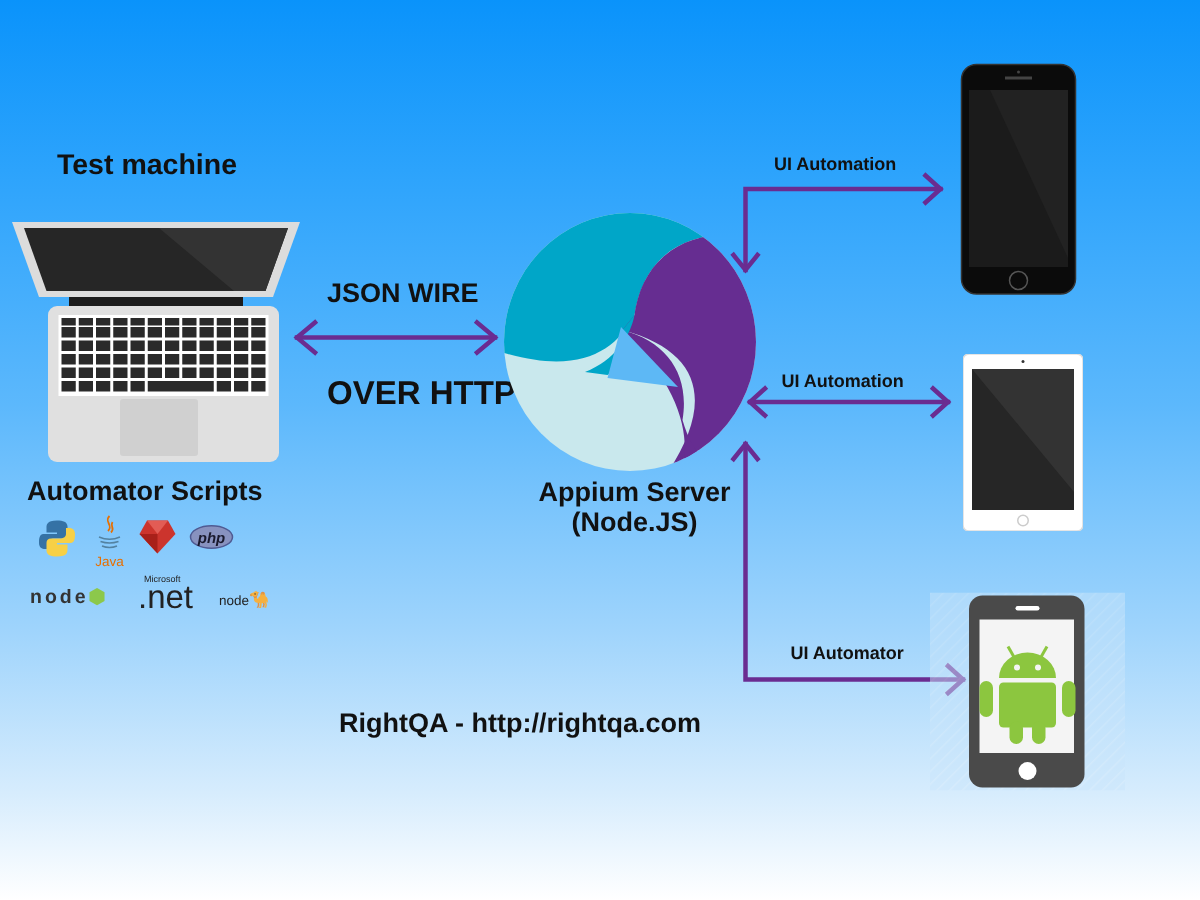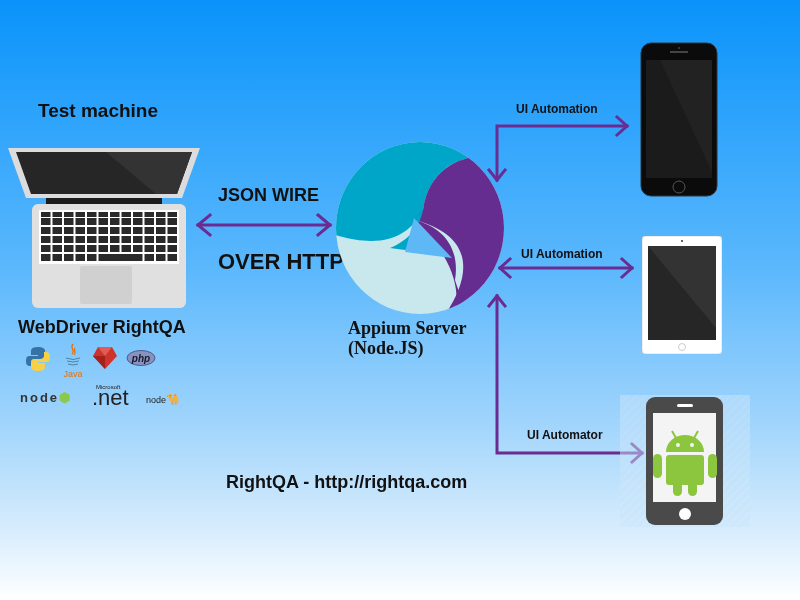--- a/index.html
+++ b/index.html
@@ -93,21 +93,21 @@
       <rect x="69.5" y="108" width="9.5" height="7"></rect>
       <rect x="81" y="108" width="9.5" height="7"></rect>
       <rect x="138.5" y="108" width="9.5" height="7"></rect>
       <rect x="150" y="108" width="9.5" height="7"></rect>
       <rect x="161.5" y="108" width="9.5" height="7"></rect>
       <rect x="92.5" y="108" width="44" height="7"></rect>
     </g>
   <rect x="74" y="120" width="52" height="38" rx="2" fill="#d0d0d0"></rect>
 </svg>
 
-<div class="abs lbl" style="left:18px; top:317px; font-size:18px;">WebDriver RightQA</div>
+<div class="abs lbl" style="left:18px; top:317px; font-size:18px;">Automator Scripts</div>
 
 <div class="abs" style="left:20px; top:342px; width:170px; height:70px;">
   <svg class="abs" style="left:6px; top:4px;" width="24" height="26" viewBox="0 0 24 26">
     <path d="M12 1 C5 1 5 4 5 6 L5 9 L12 9 L12 10 L3 10 C0 10 0 14 0 16 C0 19 2 20 4 20 L6 20 L6 16 C6 14 8 13 10 13 L16 13 C18 13 19 12 19 10 L19 5 C19 2 16 1 12 1 Z" fill="#3572a5"></path>
     <path d="M12 25 C19 25 19 22 19 20 L19 17 L12 17 L12 16 L21 16 C24 16 24 12 24 10 C24 7 22 6 20 6 L18 6 L18 10 C18 12 16 13 14 13 L8 13 C6 13 5 14 5 16 L5 21 C5 24 8 25 12 25 Z" fill="#f7d046"></path>
   </svg>
   <svg class="abs" style="left:42px; top:0px;" width="22" height="38" viewBox="0 0 22 38">
     <path d="M11 2 C7 6 14 8 10 12 M13 6 C11 9 15 10 12 13" stroke="#e76f00" stroke-width="1.2" fill="none"></path>
     <path d="M4 16 Q11 19 18 16 M5 19 Q11 21 17 19 M6 22 Q11 24 16 22" stroke="#5382a1" stroke-width="1" fill="none"></path>
     <text x="11" y="35" text-anchor="middle" font-size="9" fill="#e76f00" font-family="Liberation Sans, sans-serif">Java</text>
@@ -170,21 +170,21 @@
   <g clip-path="url(#circ)">
     <rect x="0" y="0" width="170" height="175" fill="#c9e8ed"></rect>
     <path d="M0 0 L170 0 L170 20 C130 10 95 25 88 70 C75 95 50 110 0 95 Z" fill="#00a6c8"></path>
     <path d="M88 70 C95 20 140 10 170 20 L170 175 L110 175 C140 130 135 95 80 80 Z" fill="#662d91"></path>
     <path d="M80 80 C110 88 125 110 120 140 C130 175 150 175 170 175 L120 175 C125 150 120 120 80 80 Z" fill="#662d91"></path>
     <path d="M88 70 L80 80 C85 95 80 105 70 110 L55 108 C75 100 85 85 88 70 Z" fill="#00a6c8"></path>
     <polygon points="79,78 117,118 70,112" fill="#5db8f5"></polygon>
   </g>
 </svg>
 
-<div class="abs lbl" style="left:348px; top:318px; width:150px; text-align:left; font-size:18px; line-height:20px;font-family:Liberation Serif, serif;">
+<div class="abs lbl" style="left:348px; top:318px; width:150px; text-align:center; font-size:18px; line-height:20px;">
   <div>Appium Server</div>
   <div>(Node.JS)</div>
 </div>
 
 <div class="abs lbl" style="left:516px; top:102px; font-size:12px;">UI Automation</div>
 <div class="abs lbl" style="left:521px; top:247px; font-size:12px;">UI Automation</div>
 <div class="abs lbl" style="left:527px; top:428px; font-size:12px;">UI Automator</div>
 
 <svg class="abs" style="left:640px; top:42px;" width="78" height="155" viewBox="0 0 78 155">
   <rect x="1" y="1" width="76" height="153" rx="10" fill="#0b0b0b" stroke="#333" stroke-width="1"></rect>

